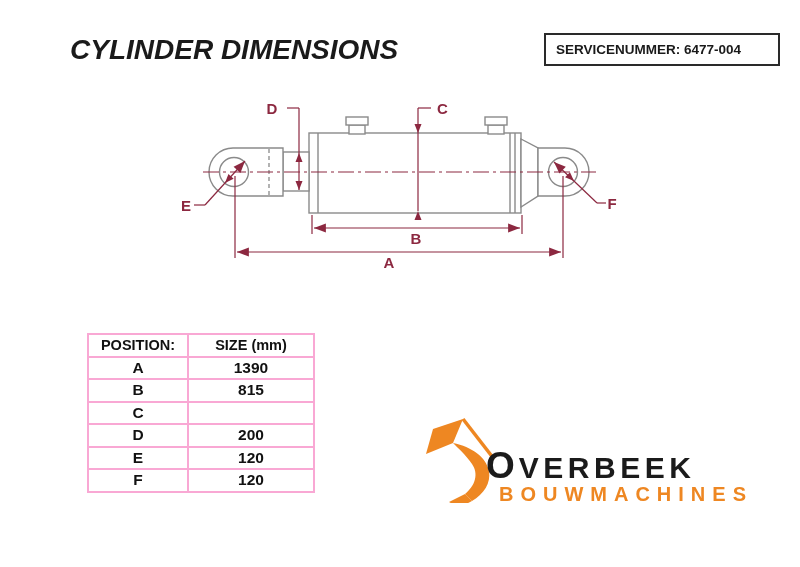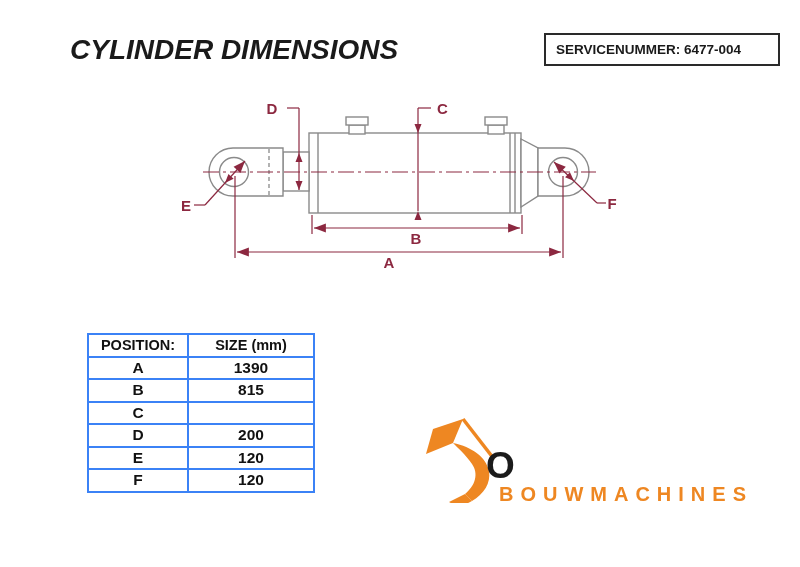--- a/index.html
+++ b/index.html
@@ -32,21 +32,21 @@
   .cl{stroke:var(--c-dimension);stroke-width:1.1;fill:none;stroke-dasharray:16 4 3 4;}
   .dimfill{fill:var(--c-dimension);stroke:none;}
   .dimlabel{fill:var(--c-dimension);font-family:"Liberation Sans",sans-serif;
     font-size:15px;font-weight:bold;}
 
   .dims-table{
     position:absolute;left:87px;top:333px;width:226px;
     border-collapse:collapse;table-layout:fixed;
   }
   .dims-table td,.dims-table th{
-    border:2px solid #3b82f6;height:20.5px;text-align:center;vertical-align:middle;
+    border:2px solid #f9a8d4;height:20.5px;text-align:center;vertical-align:middle;
     font-family:"Liberation Sans",sans-serif;color:#111;padding:0;
   }
   .dims-table th{font-size:14.5px;font-weight:bold;}
   .dims-table td{font-size:15.5px;font-weight:bold;}
   .col-pos{width:100px;}
   .col-size{width:126px;}
 
   .logo{position:absolute;left:420px;top:403px;width:320px;height:105px;}
   .logo-icon{position:absolute;left:0px;top:6px;width:90px;height:94px;}
   .logo-name{
@@ -202,17 +202,18 @@
 
   <div class="logo">
     <svg class="logo-icon" viewBox="0 0 90 94">
       <path d="M6,45 L13,20 L43,10 L33,34 Z" fill="var(--c-accent_orange)"></path>
       <path d="M43,10 L74,50" stroke="var(--c-accent_orange)" stroke-width="3.5" fill="none"></path>
       <path d="M33,34 C52,38 66,48 69,62 C71,74 64,85 52,92 L45,85 C55,77 59,65 52,55 C46,46 38,39 33,34 Z" fill="var(--c-accent_orange)"></path>
       <path d="M52,92 C44,97 35,97 29,93 L45,85 Z" fill="var(--c-accent_orange)"></path>
     </svg>
     <div class="logo-name">
       <span class="logo-initial">O</span>
+        <span class="logo-rest">VERBEEK</span>
     </div>
     <div class="logo-sub">BOUWMACHINES</div>
   </div>
 
 </div>
 
 </body></html>

